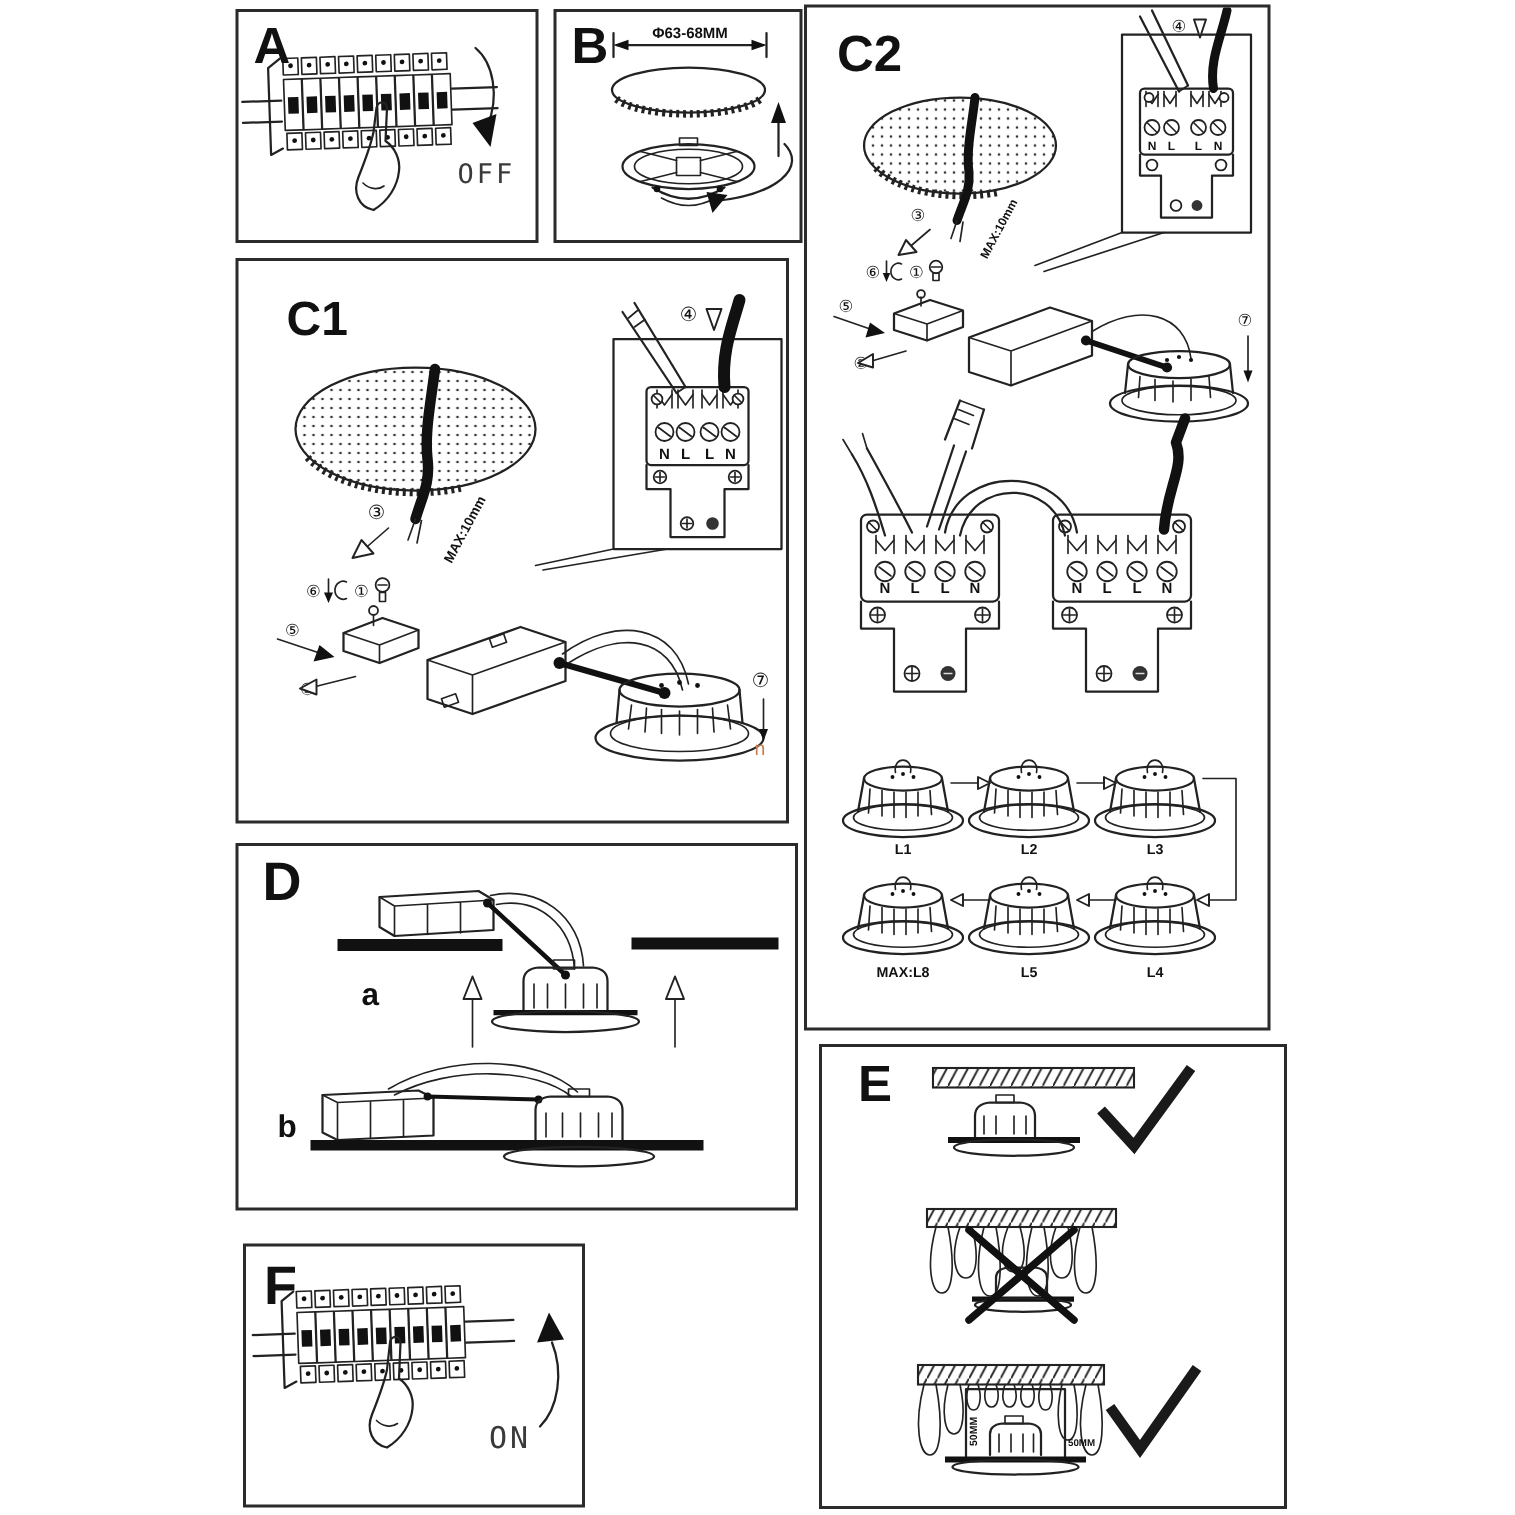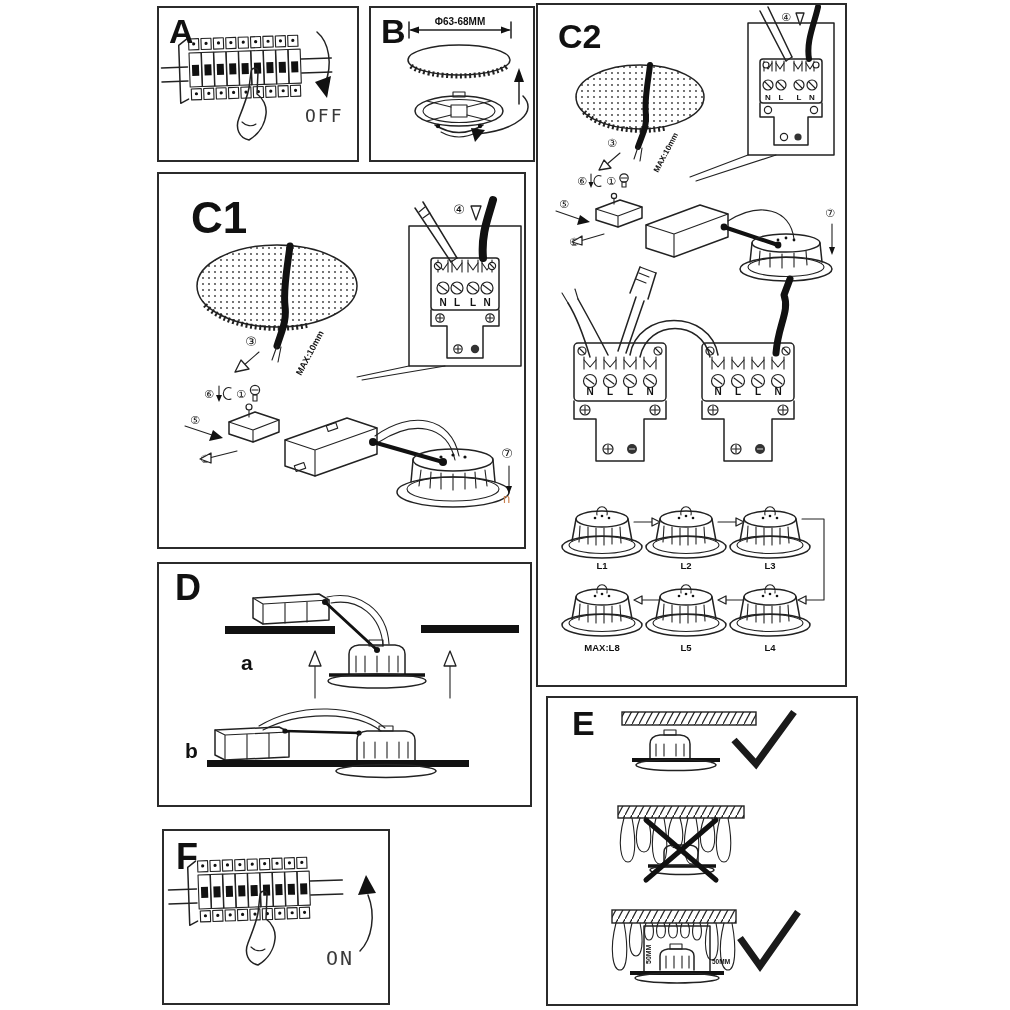--- a/index.html
+++ b/index.html
@@ -112,21 +112,21 @@
         <polygon class="blk" points="143,74 153,74 148,60"></polygon>
       </g>
       <g>
         <path class="ln" d="M 152 88 A 66 28 0 0 1 106 126"></path>
         <polygon class="blk" points="100,120 114,122 104,134"></polygon>
       </g>
     </svg>
   </div>
 
   <div class="panel" style="left:157px;top:172px;width:369px;height:377px">
-    <div class="plab" style="left:32px;top:22px;font-size:44px">C1</div>
+    <div class="plab" style="left:32px;top:22px;font-size:32px">C1</div>
     <svg viewBox="0 0 365 373">
       <defs>
         <pattern id="dotsC1" width="6" height="6" patternUnits="userSpaceOnUse">
           <circle cx="2" cy="2" r="0.9" fill="#333"></circle>
         </pattern>
       </defs>
       <g>
         <ellipse cx="118" cy="112" rx="80" ry="41" fill="url(#dotsC1)" stroke="#222" stroke-width="1.5"></ellipse>
         <path class="hatchband" d="M 46 131 A 80 41 0 0 0 150 151"></path>
       </g>

